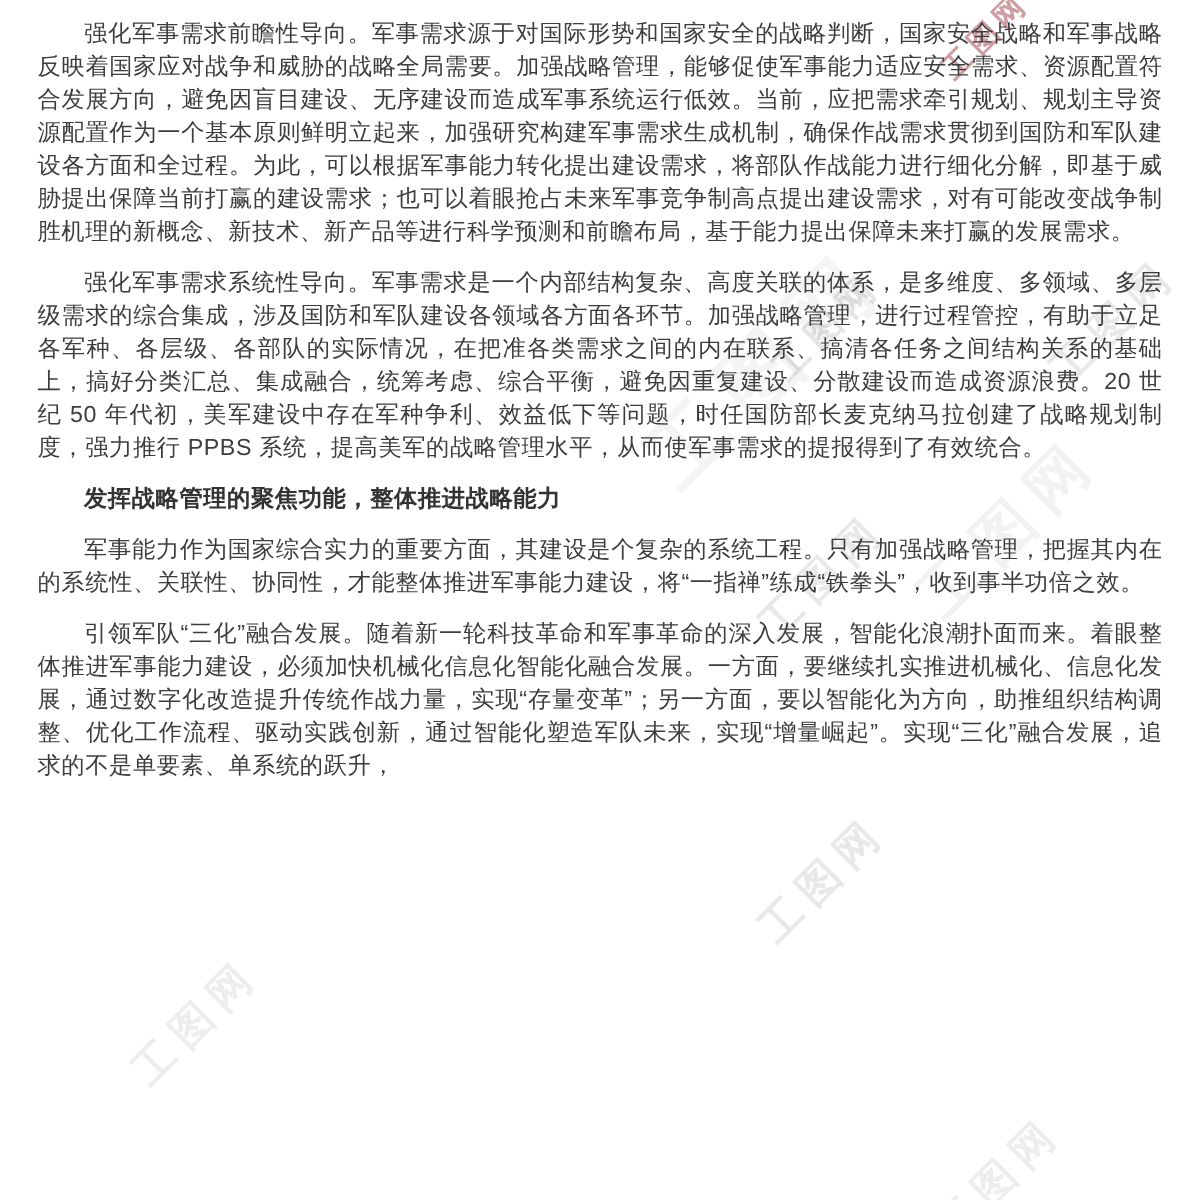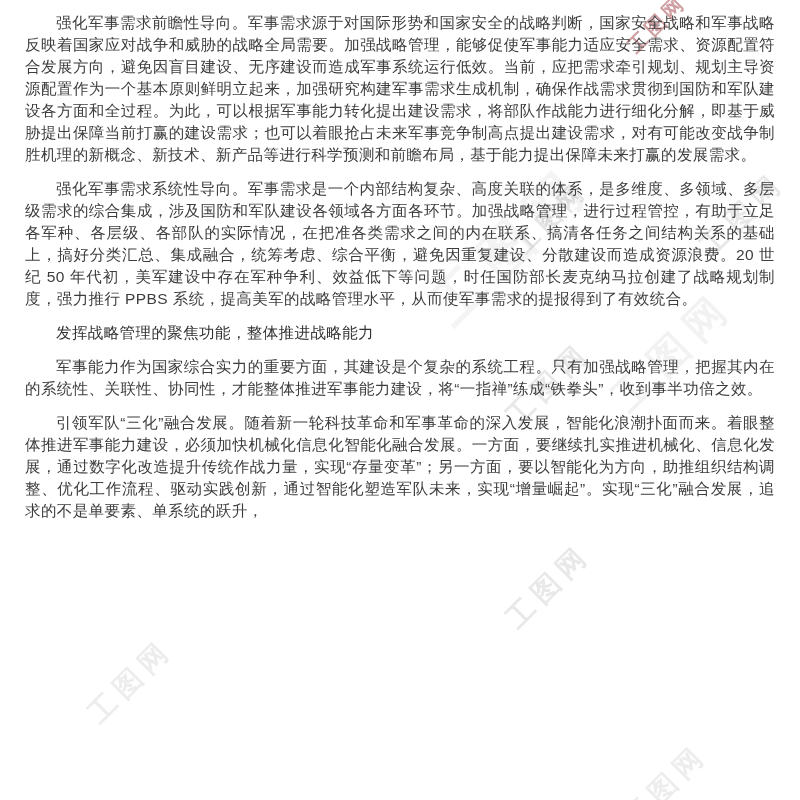--- a/index.html
+++ b/index.html
@@ -24,21 +24,21 @@
   .para {
     margin: 0 0 12px 0;
     font-size: 15.5px;
     line-height: 22px;
     text-align: justify;
     text-indent: 2em;
     color: #3d3d3d;
     letter-spacing: 0.4px;
   }
   .para.heading {
-    font-weight: normal;
+    font-weight: bold;
     color: #333333;
   }
   .watermark-layer {
     position: absolute;
     left: 0; top: 0;
     width: 800px; height: 800px;
     z-index: 0;
     overflow: hidden;
     pointer-events: none;
   }

